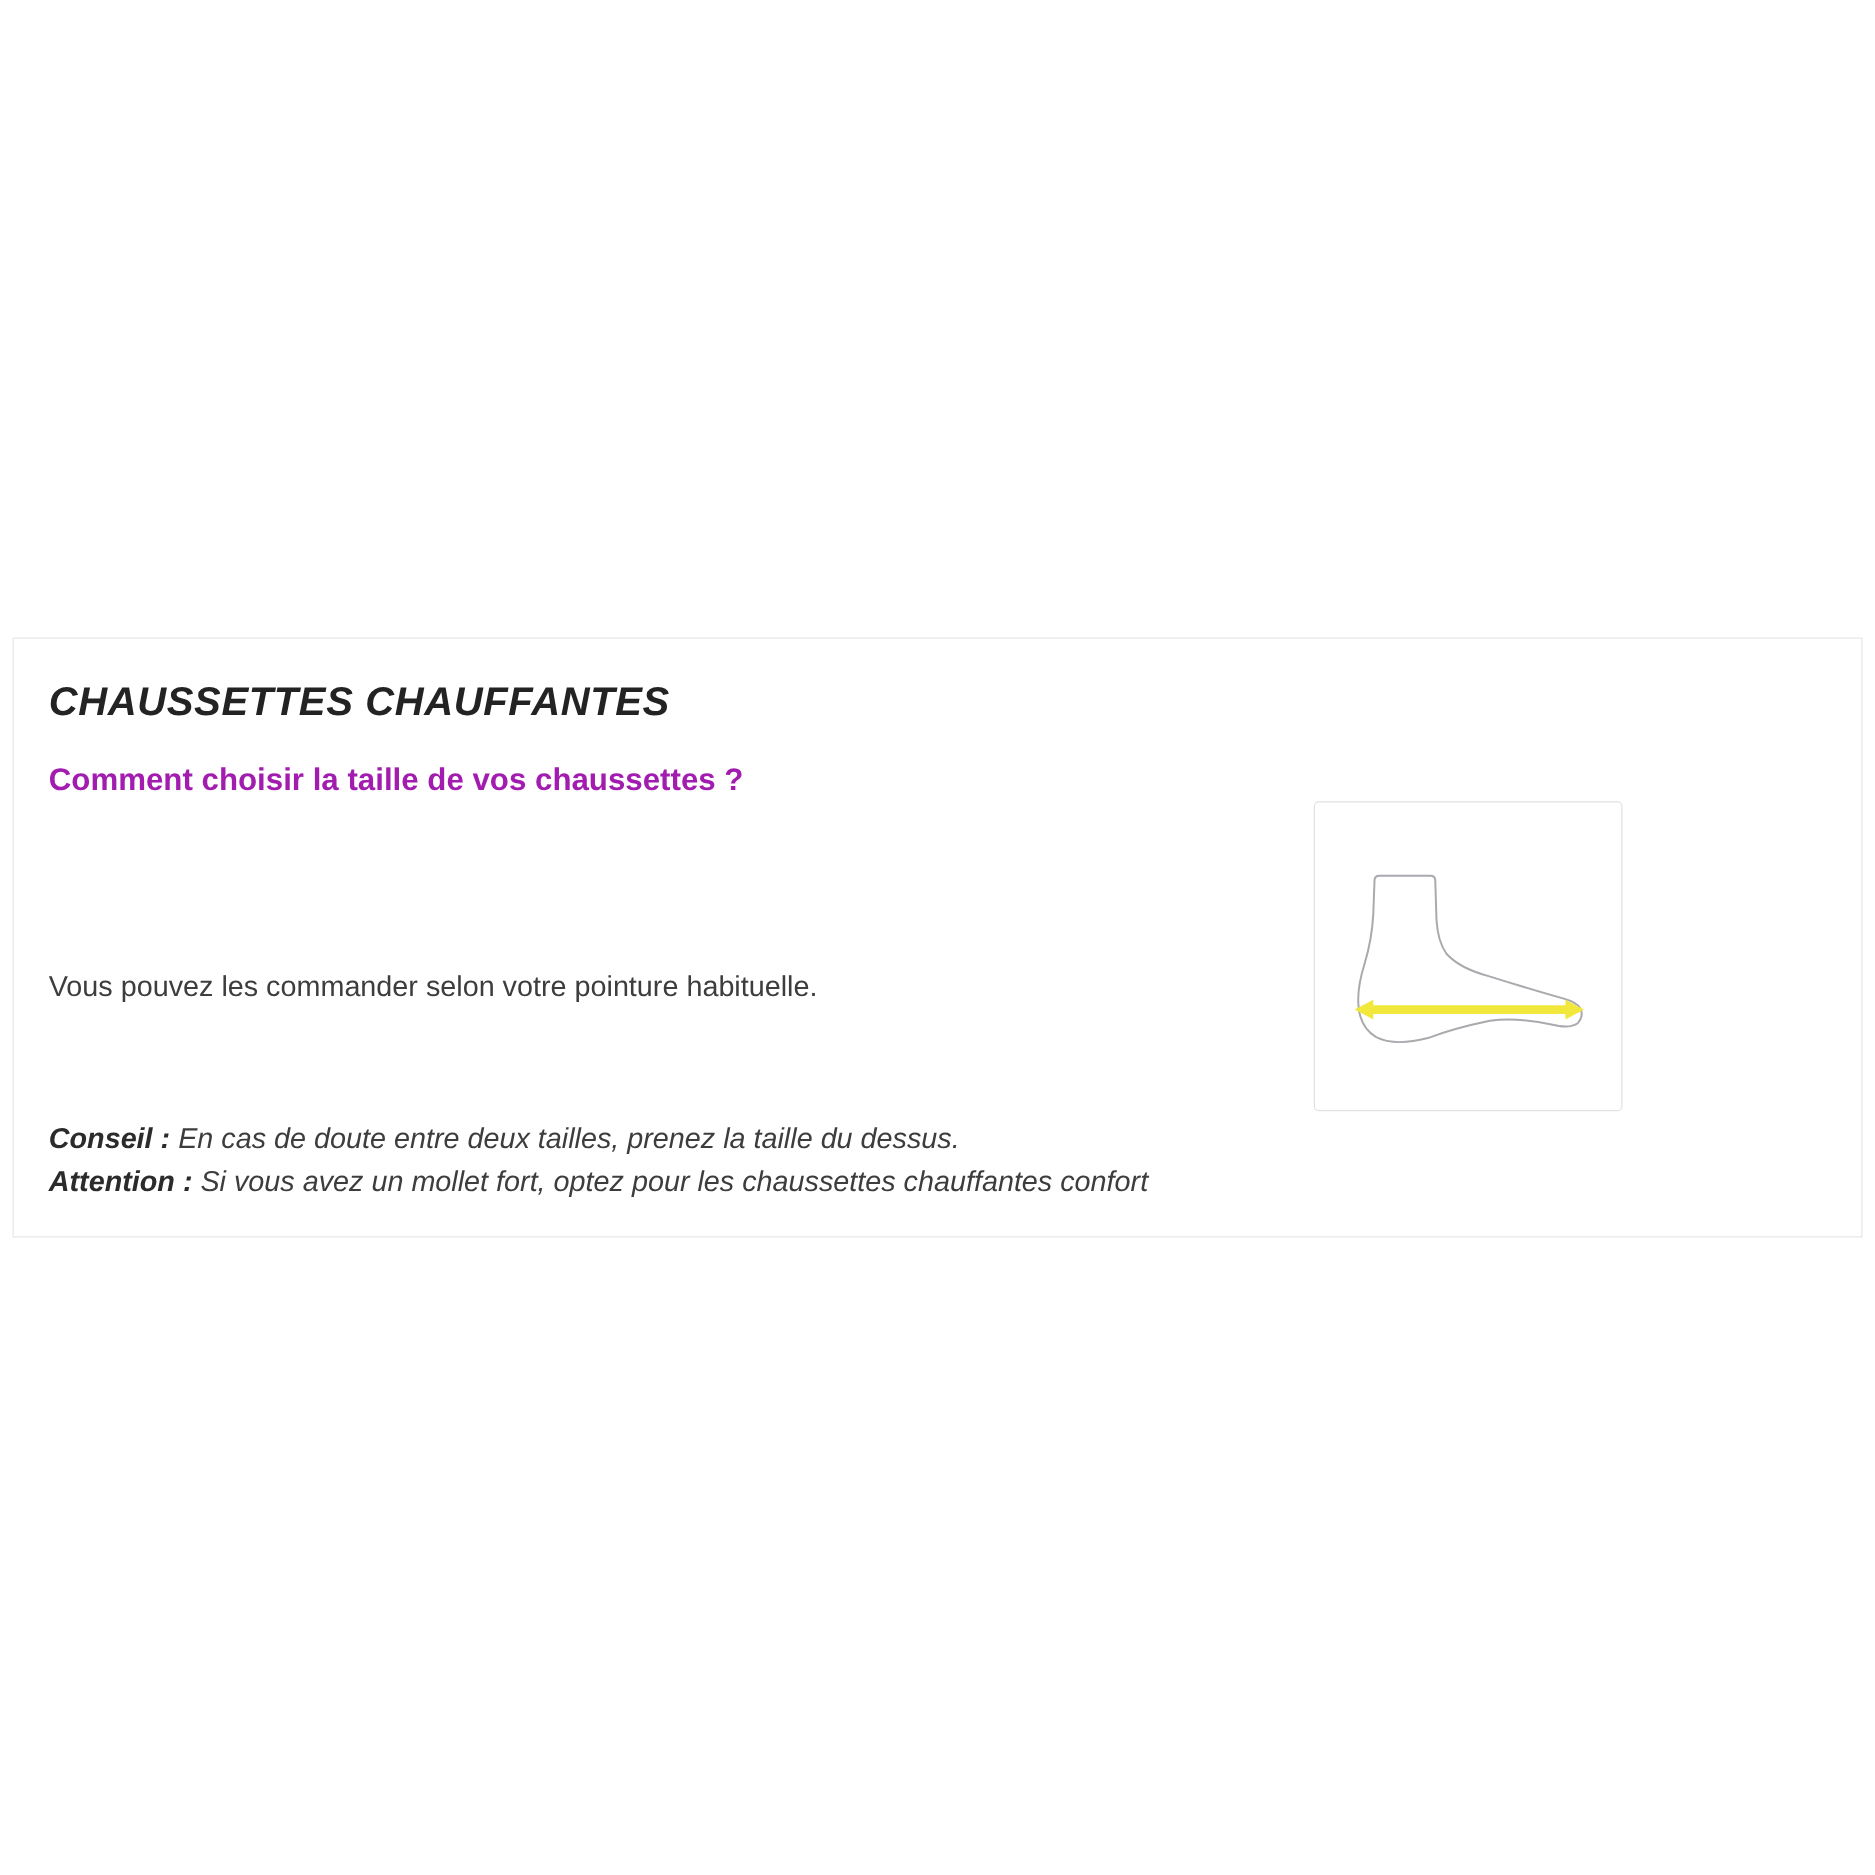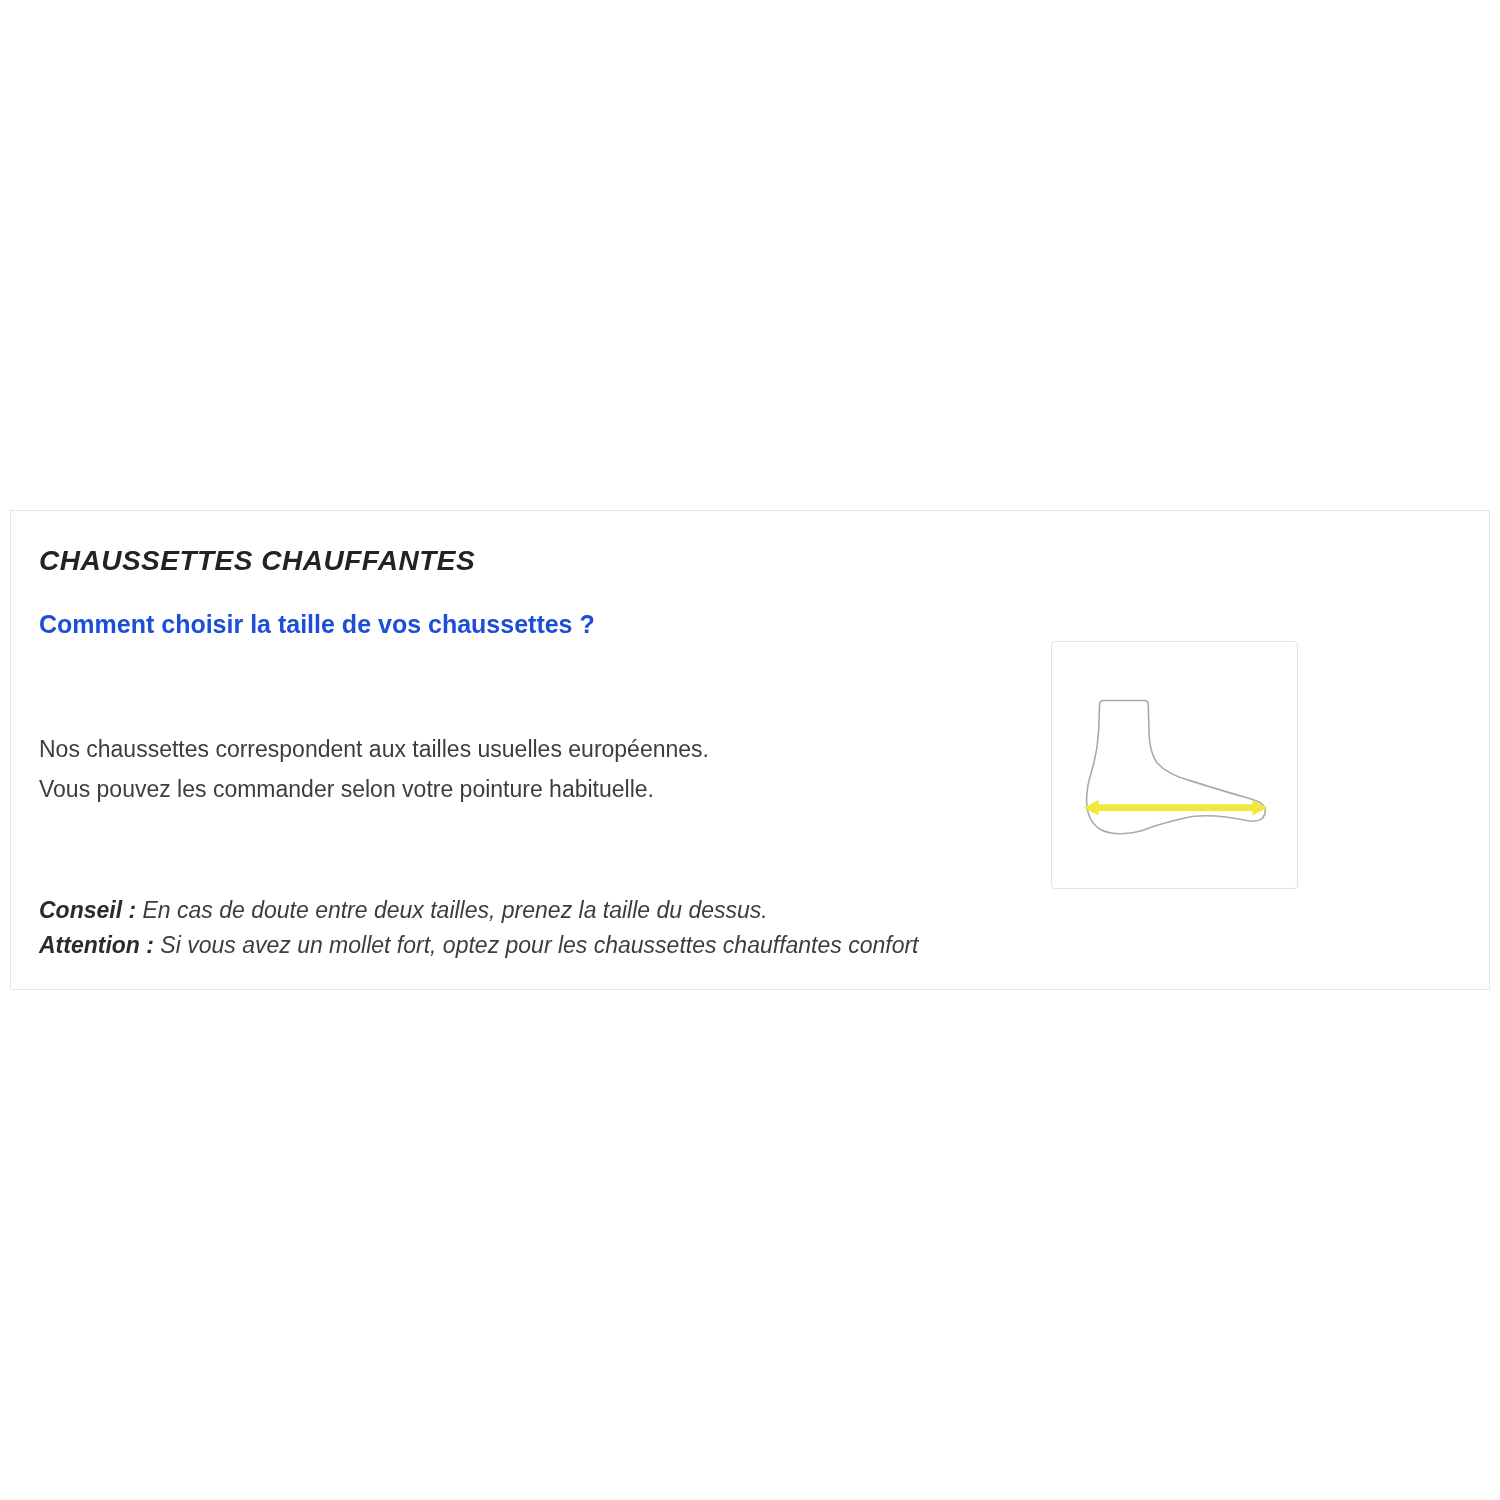--- a/index.html
+++ b/index.html
@@ -15,36 +15,36 @@
     top: 510px;
     width: 1480px;
     height: 480px;
     background: #ffffff;
     border: 1px solid #e7e7e7;
   }
   .panel-title {
     position: absolute;
     left: 28px;
     top: 24px;
-    font-size: 28px;
+    font-size: 32px;
     line-height: 52px;
     font-weight: bold;
     font-style: italic;
     color: #232323;
     letter-spacing: 0.5px;
     white-space: nowrap;
   }
   .panel-subtitle {
     position: absolute;
     left: 28px;
     top: 96px;
     font-size: 25px;
     line-height: 34px;
     font-weight: bold;
-    color: #1d4ed8;
+    color: #a21caf;
     white-space: nowrap;
   }
   .panel-paragraph {
     position: absolute;
     left: 28px;
     top: 218px;
     font-size: 23px;
     line-height: 40px;
     font-weight: normal;
     color: #3d3d3d;
@@ -79,21 +79,21 @@
 </head>
 <body>
 
 <div class="panel">
 
   <h1 class="panel-title">CHAUSSETTES CHAUFFANTES</h1>
 
   <h2 class="panel-subtitle">Comment choisir la taille de vos chaussettes ?</h2>
 
   <p class="panel-paragraph">
-    <span>Nos chaussettes correspondent aux tailles usuelles européennes.</span><br>
+    <br>
     <span>Vous pouvez les commander selon votre pointure habituelle.</span>
   </p>
 
   <p class="panel-notes">
     <span class="note-label">Conseil :</span><span> En cas de doute entre deux tailles, prenez la taille du dessus.</span><br>
     <span class="note-label">Attention :</span><span> Si vous avez un mollet fort, optez pour les chaussettes chauffantes confort</span>
   </p>
 
   <div class="illus-box">
     <svg viewBox="0 0 247 248" xmlns="http://www.w3.org/2000/svg">

